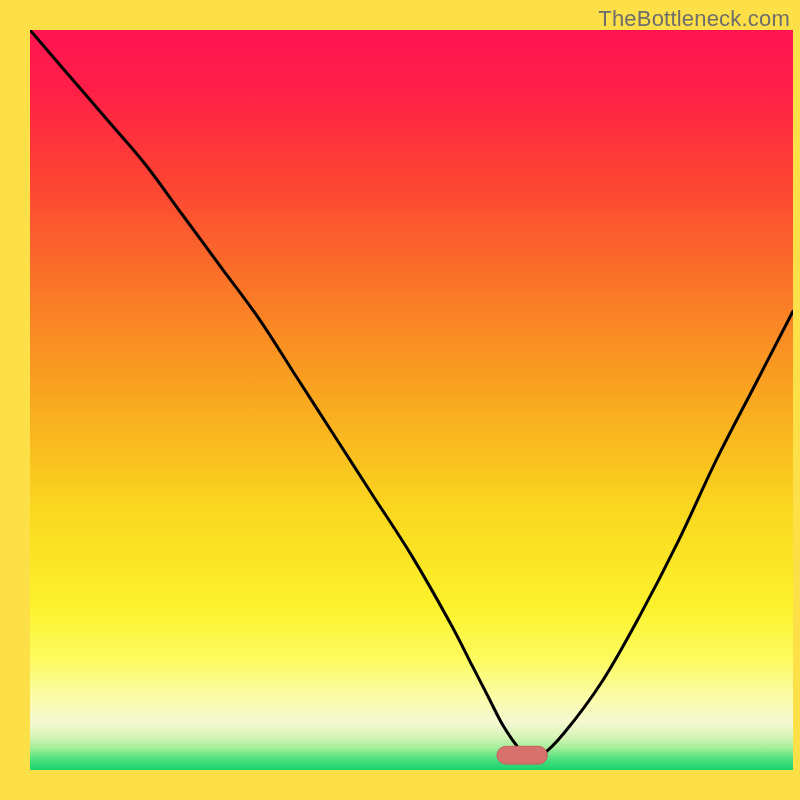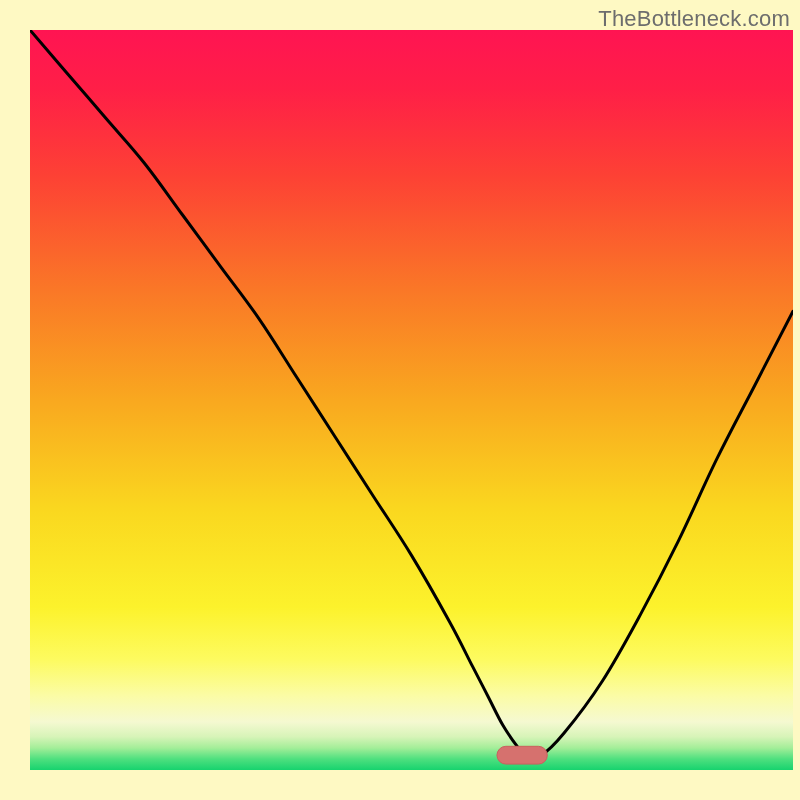--- a/index.html
+++ b/index.html
@@ -7,21 +7,21 @@
     padding: 0;
     width: 800px;
     height: 800px;
     background: #000;
     overflow: hidden;
   }
   .frame {
     position: relative;
     width: 800px;
     height: 800px;
-    background: #fef9c3;
+    background: #fde047;
     text-align: center;
   }
   .watermark {
     position: absolute;
     top: 6px;
     right: 10px;
     color: #6d6d6d;
     font-family: Arial, Helvetica, sans-serif;
     font-size: 22px;
     letter-spacing: 0.2px;

